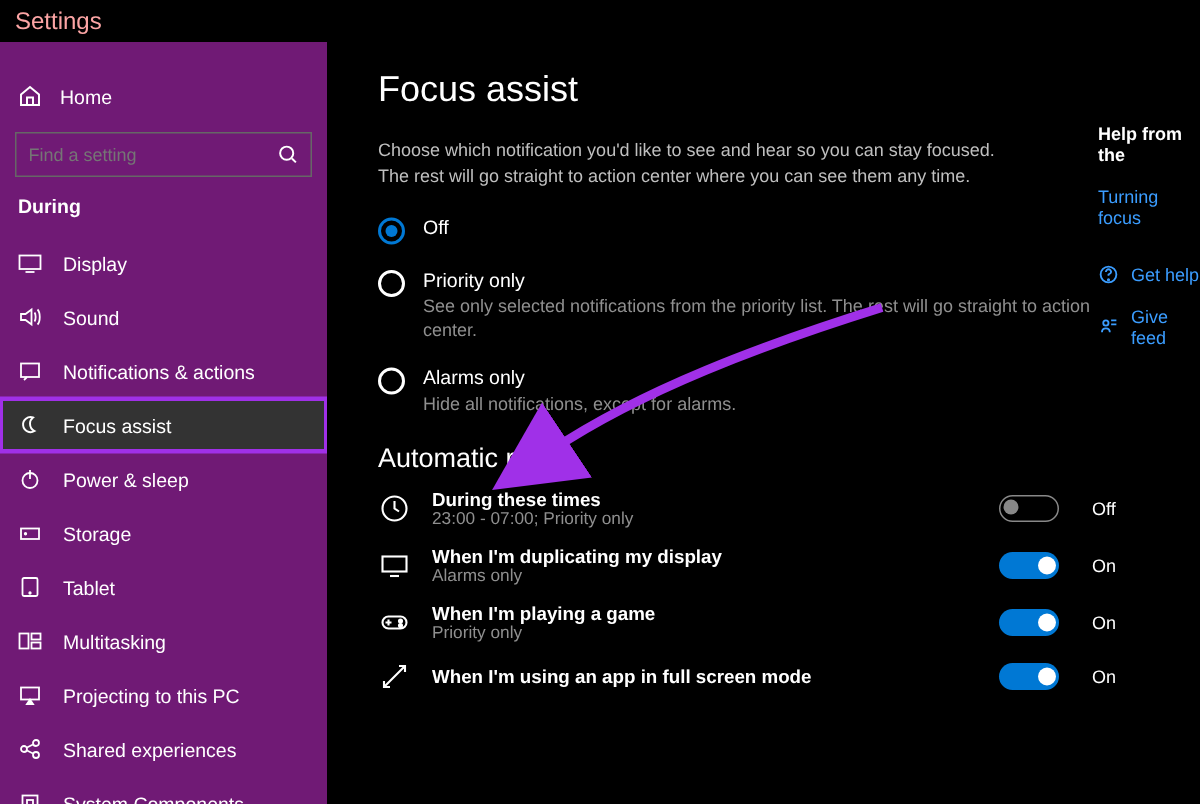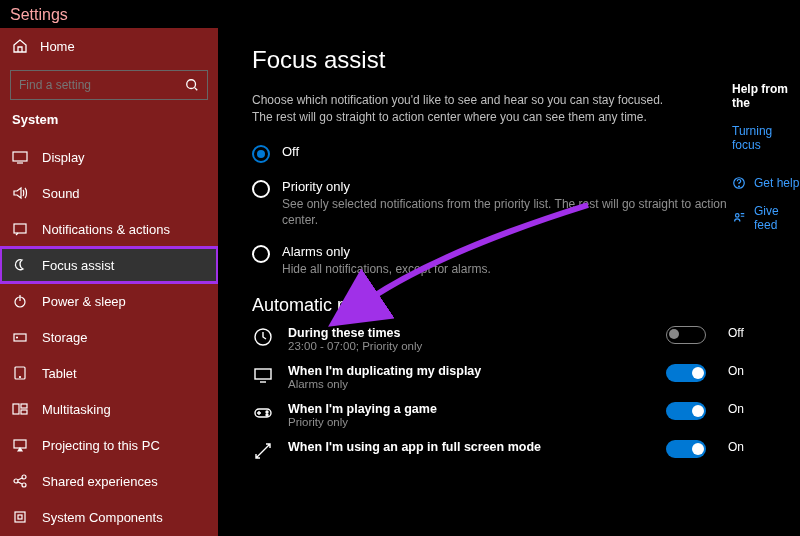--- a/index.html
+++ b/index.html
@@ -1,19 +1,19 @@
 <!DOCTYPE html>
 <html><head>
 <meta charset="utf-8">
 <style>
 *{margin:0;padding:0;box-sizing:border-box;font-family:"Segoe UI",Arial,sans-serif}
 body{background:#000;color:#fff;width:800px;height:536px;overflow:hidden;position:relative}
 .titlebar{height:28px;padding:6px 10px;font-size:16px;color:#fca5a5}
 .layout{display:flex;height:508px}
-.sidebar{width:218px;background:#7f1d1d;display:flex;flex-direction:column;padding-top:2px}
+.sidebar{width:218px;background:#701a75;display:flex;flex-direction:column;padding-top:20px}
 .home-row{display:flex;align-items:center;gap:12px;padding:8px 12px;cursor:pointer}
 .home-row .ico{width:16px;height:16px;display:flex;align-items:center;justify-content:center}
 .home-row span.lbl{font-size:13px}
 .search-wrap{margin:8px 10px 10px;border:1px solid #666;height:30px;display:flex;align-items:center;padding:0 8px}
 .search-wrap input{flex:1;background:transparent;border:0;outline:0;color:#aaa;font-size:12px}
 .search-wrap .ico{color:#fff}
 .section-hdr{font-size:13px;font-weight:600;padding:2px 12px 12px;color:#fff}
 .nav{flex:1;overflow:auto}
 .nav-item{display:flex;align-items:center;gap:14px;padding:10px 12px;font-size:13px;cursor:pointer;color:#fff}
 .nav-item.active{background:#333}
@@ -24,21 +24,21 @@
 .desc{font-size:12px;color:#bfbfbf;max-width:420px;line-height:1.4;margin-bottom:18px}
 .radio-group{margin-bottom:18px}
 .radio-row{display:flex;gap:12px;margin-bottom:16px;max-width:480px}
 .radio-bullet{width:18px;height:18px;border:2px solid #fff;border-radius:50%;flex-shrink:0;margin-top:1px;position:relative}
 .radio-bullet.sel{border-color:#0078d4}
 .radio-bullet.sel:after{content:"";position:absolute;inset:3px;background:#0078d4;border-radius:50%}
 .radio-body .ttl{font-size:13px;font-weight:400}
 .radio-body .sub{font-size:12px;color:#8f8f8f;margin-top:2px;line-height:1.35}
 .link{color:#3b9dff;font-size:12px;cursor:pointer}
 h2{font-size:18px;font-weight:400;margin:4px 0 10px}
-.rule-row{display:flex;align-items:flex-start;gap:14px;margin-bottom:12px;max-width:500px}
+.rule-row{display:flex;align-items:center;gap:14px;margin-bottom:12px;max-width:500px}
 .rule-row .ico{width:22px;height:22px;display:flex;align-items:center;justify-content:center;color:#fff;flex-shrink:0}
 .rule-txt{flex:1}
 .rule-txt .ttl{font-size:12.5px;font-weight:600}
 .rule-txt .sub{font-size:11.5px;color:#8f8f8f}
 .toggle{width:40px;height:18px;border-radius:10px;position:relative;cursor:pointer;flex-shrink:0}
 .toggle.off{border:1.5px solid #888}
 .toggle.off:after{content:"";position:absolute;left:2px;top:2px;width:10px;height:10px;background:#888;border-radius:50%}
 .toggle.on{background:#0078d4}
 .toggle.on:after{content:"";position:absolute;right:2px;top:3px;width:12px;height:12px;background:#fff;border-radius:50%}
 .toggle-lbl{font-size:12px;margin-left:8px;min-width:24px}
@@ -66,21 +66,21 @@
     </div>
     <div class="search-wrap">
       <input placeholder="Find a setting" style="">
       <span class="ico">
           <svg width="14" height="14" viewBox="0 0 16 16" fill="none" stroke="#fff" stroke-width="1.5">
             <circle cx="7" cy="7" r="5"></circle>
             <path d="m11 11 3 3"></path>
           </svg>
         </span>
     </div>
-    <div class="section-hdr">System</div>
+    <div class="section-hdr">During</div>
     <nav class="nav">
       <div class="nav-item">
           <span class="ico">
             <svg width="16" height="16" viewBox="0 0 16 16" fill="none" stroke="#fff" stroke-width="1.2">
               <rect x="1" y="3" width="14" height="9"></rect>
               <path d="M5 14h6"></path>
             </svg>
           </span>
           <span>Display</span>
         </div>

